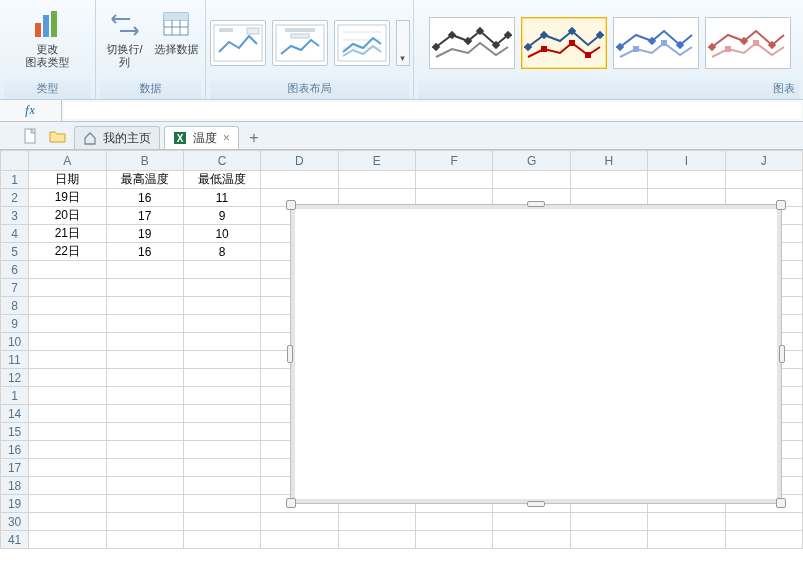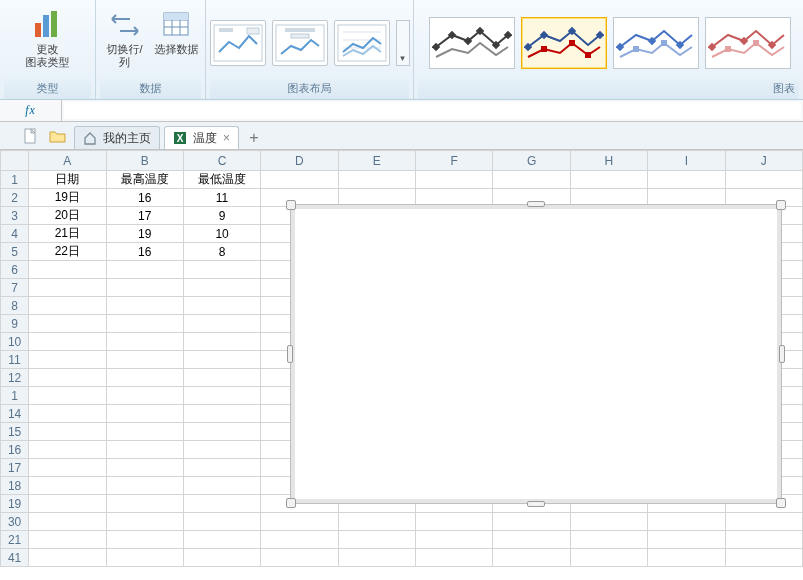--- a/index.html
+++ b/index.html
@@ -712,33 +712,20 @@
           <td></td>
           <td></td>
           <td></td>
           <td></td>
           <td></td>
           <td></td>
           <td></td>
           <td></td>
         </tr>
         <tr>
-          <th class="rowh">21</th>
-          <td></td>
-          <td></td>
-          <td></td>
-          <td></td>
-          <td></td>
-          <td></td>
-          <td></td>
-          <td></td>
-          <td></td>
-          <td></td>
-        </tr>
-        <tr>
           <th class="rowh">41</th>
           <td></td>
           <td></td>
           <td></td>
           <td></td>
           <td></td>
           <td></td>
           <td></td>
           <td></td>
           <td></td>

